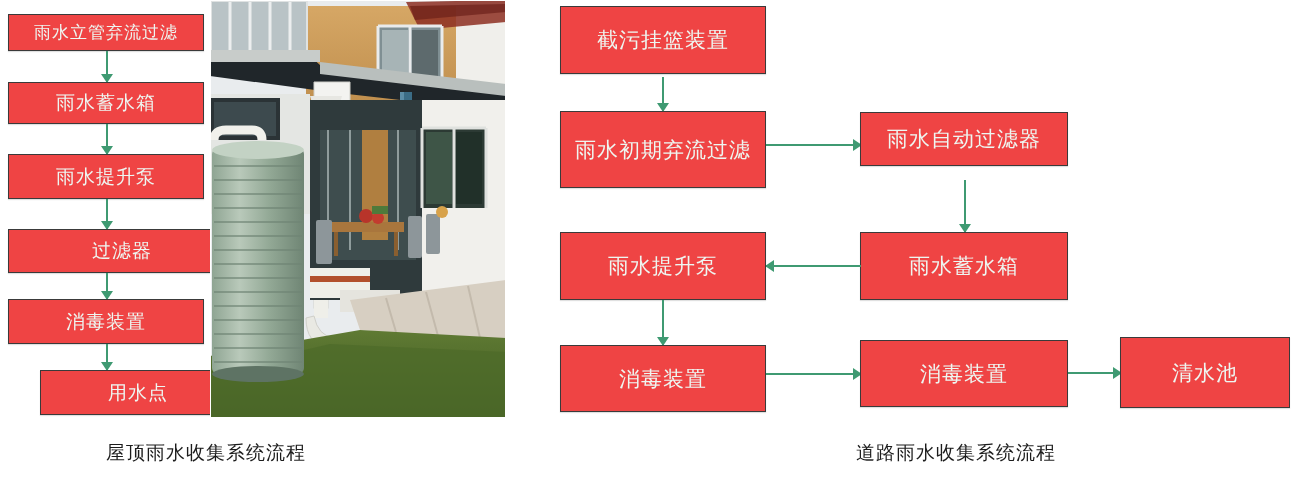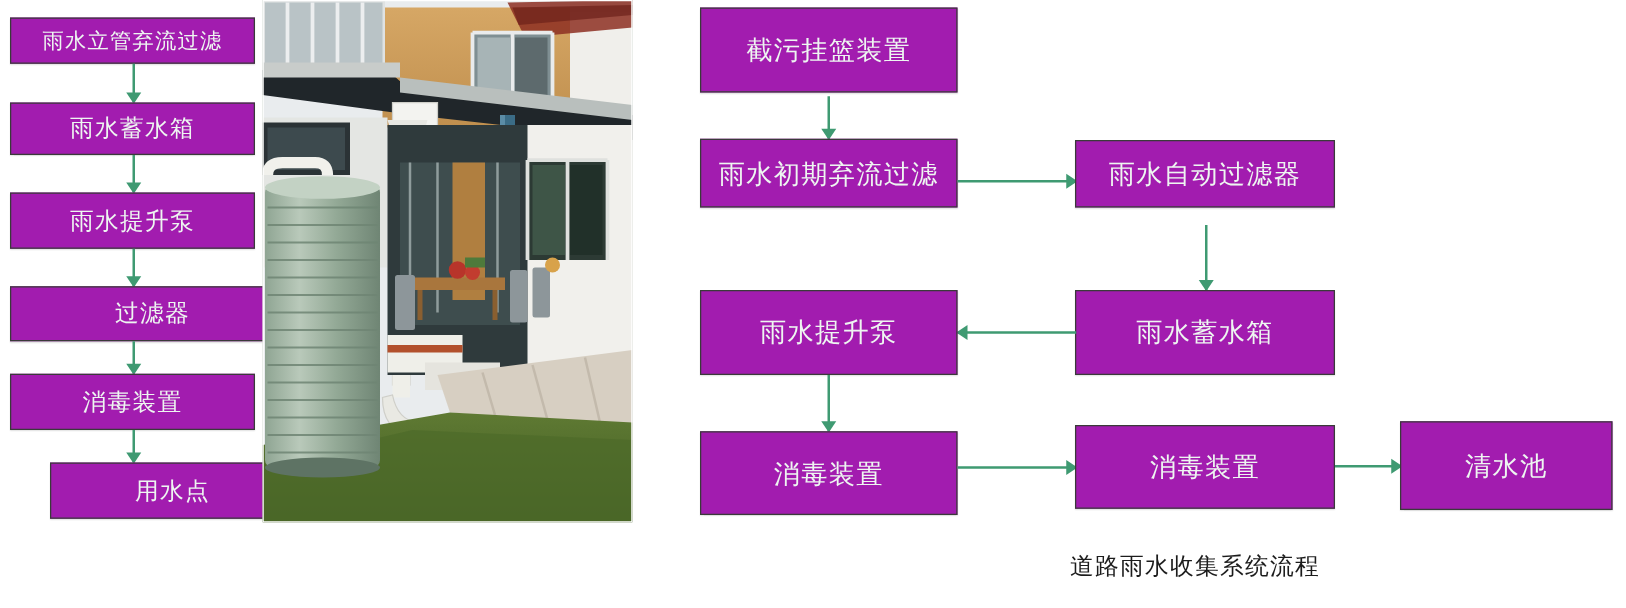--- a/index.html
+++ b/index.html
@@ -5,21 +5,21 @@
   html,body{margin:0;padding:0;background:#ffffff;}
   body{
     width:1301px;height:486px;position:relative;overflow:hidden;
     font-family:"Liberation Sans","DejaVu Sans",sans-serif;
   }
   .canvas{position:absolute;left:0;top:0;width:1301px;height:486px;}
 
   
   .box{
     position:absolute;
-    background:#a21caf;
+    background:#ef4444;
     border:1px solid #3a3a3a;
     box-sizing:border-box;
     display:flex;align-items:center;justify-content:center;
     color:#eef6f1;
     font-family:Liberation Sans, sans-serif;
     letter-spacing:1px;
     white-space:nowrap;
     box-shadow:0 1px 1px rgba(0,0,0,.12);
   }
   .box.small{font-size:17px;}
@@ -245,31 +245,32 @@
         <line x1="4" y1="362" x2="92" y2="362"></line>
       </g>
       <ellipse cx="48" cy="374" rx="46" ry="8" fill="#5e7364"></ellipse>
 
       <path d="M4 140 q0 -10 12 -10 l26 0 q10 0 10 10" fill="none" stroke="#f1f1ec" stroke-width="9"></path>
 
       <rect x="0" y="0" width="296" height="418" fill="none" stroke="#ffffff" stroke-width="2"></rect>
     </svg>
   </div>
 
+  <div class="caption" style="left:28px;top:440px;width:356px;">屋顶雨水收集系统流程</div>
 
   <div>
 
     <div class="box big" style="left:560px;top:6px;width:206px;height:68px;">截污挂篮装置</div>
 
     <div class="arrow-v" style="left:655px;top:77px;width:16px;height:34px;">
       <span class="shaft"></span>
         <span class="head"></span>
     </div>
 
-    <div class="box big" style="left:560px;top:111px;width:206px;height:55px;">雨水初期弃流过滤</div>
+    <div class="box big" style="left:560px;top:111px;width:206px;height:77px;">雨水初期弃流过滤</div>
 
     <div class="arrow-h right" style="left:766px;top:138px;width:95px;height:14px;">
       <span class="shaft"></span>
         <span class="head"></span>
     </div>
 
     <div class="box big" style="left:860px;top:112px;width:208px;height:54px;">雨水自动过滤器</div>
 
     <div class="arrow-v" style="left:957px;top:180px;width:16px;height:52px;">
       <span class="shaft"></span>

